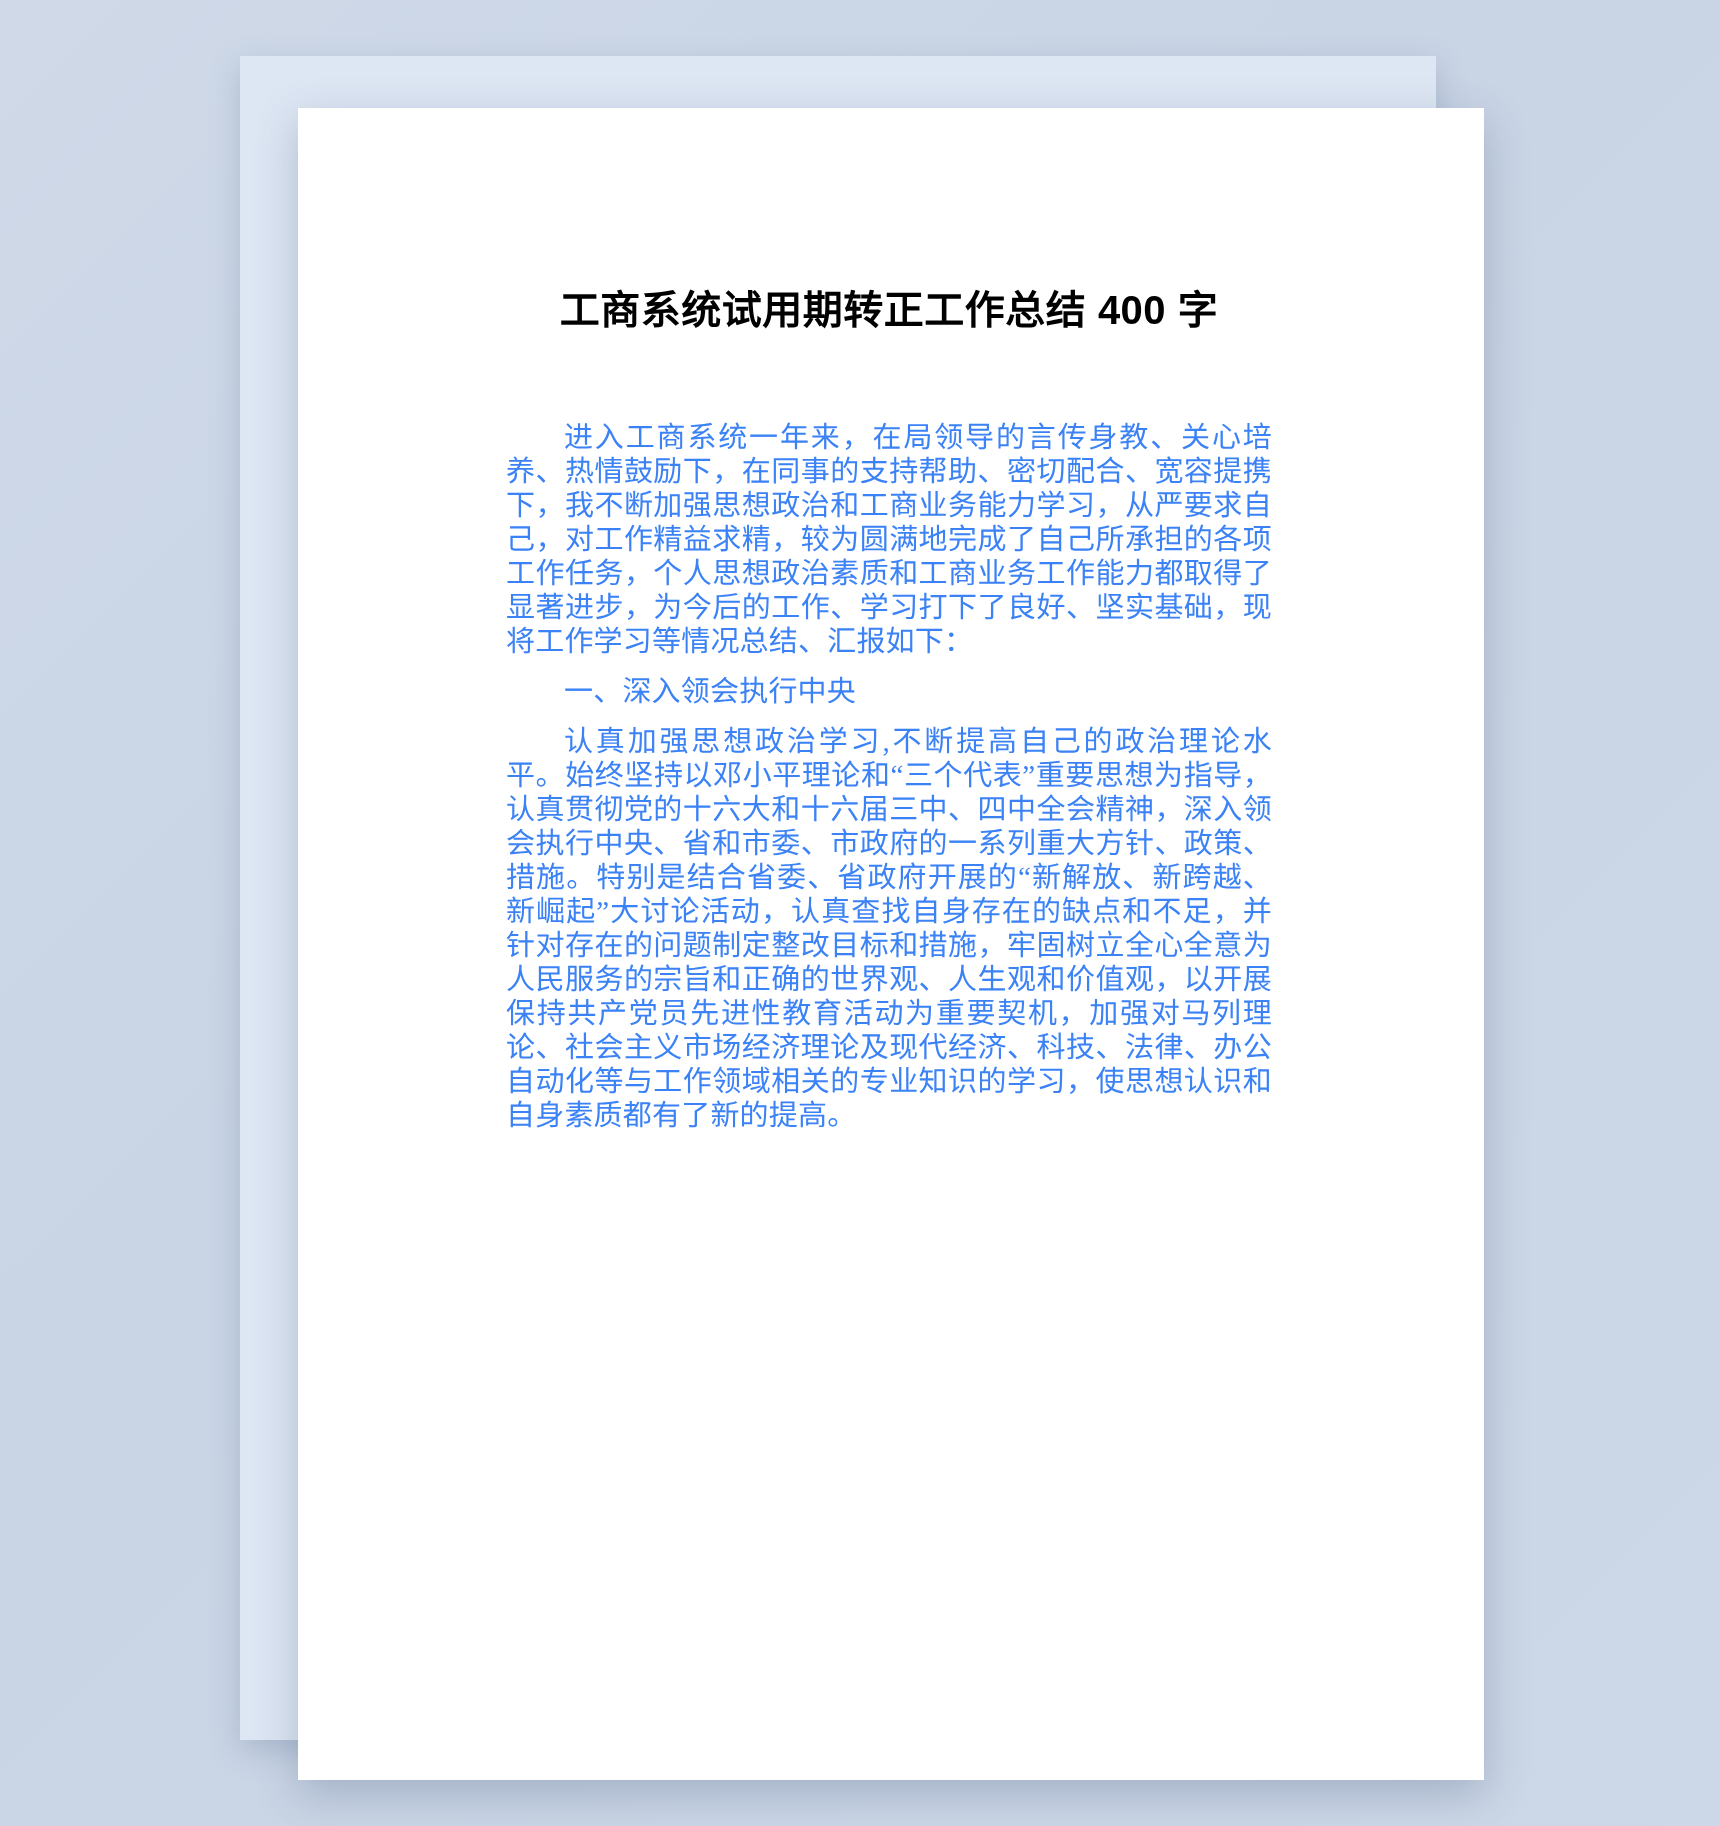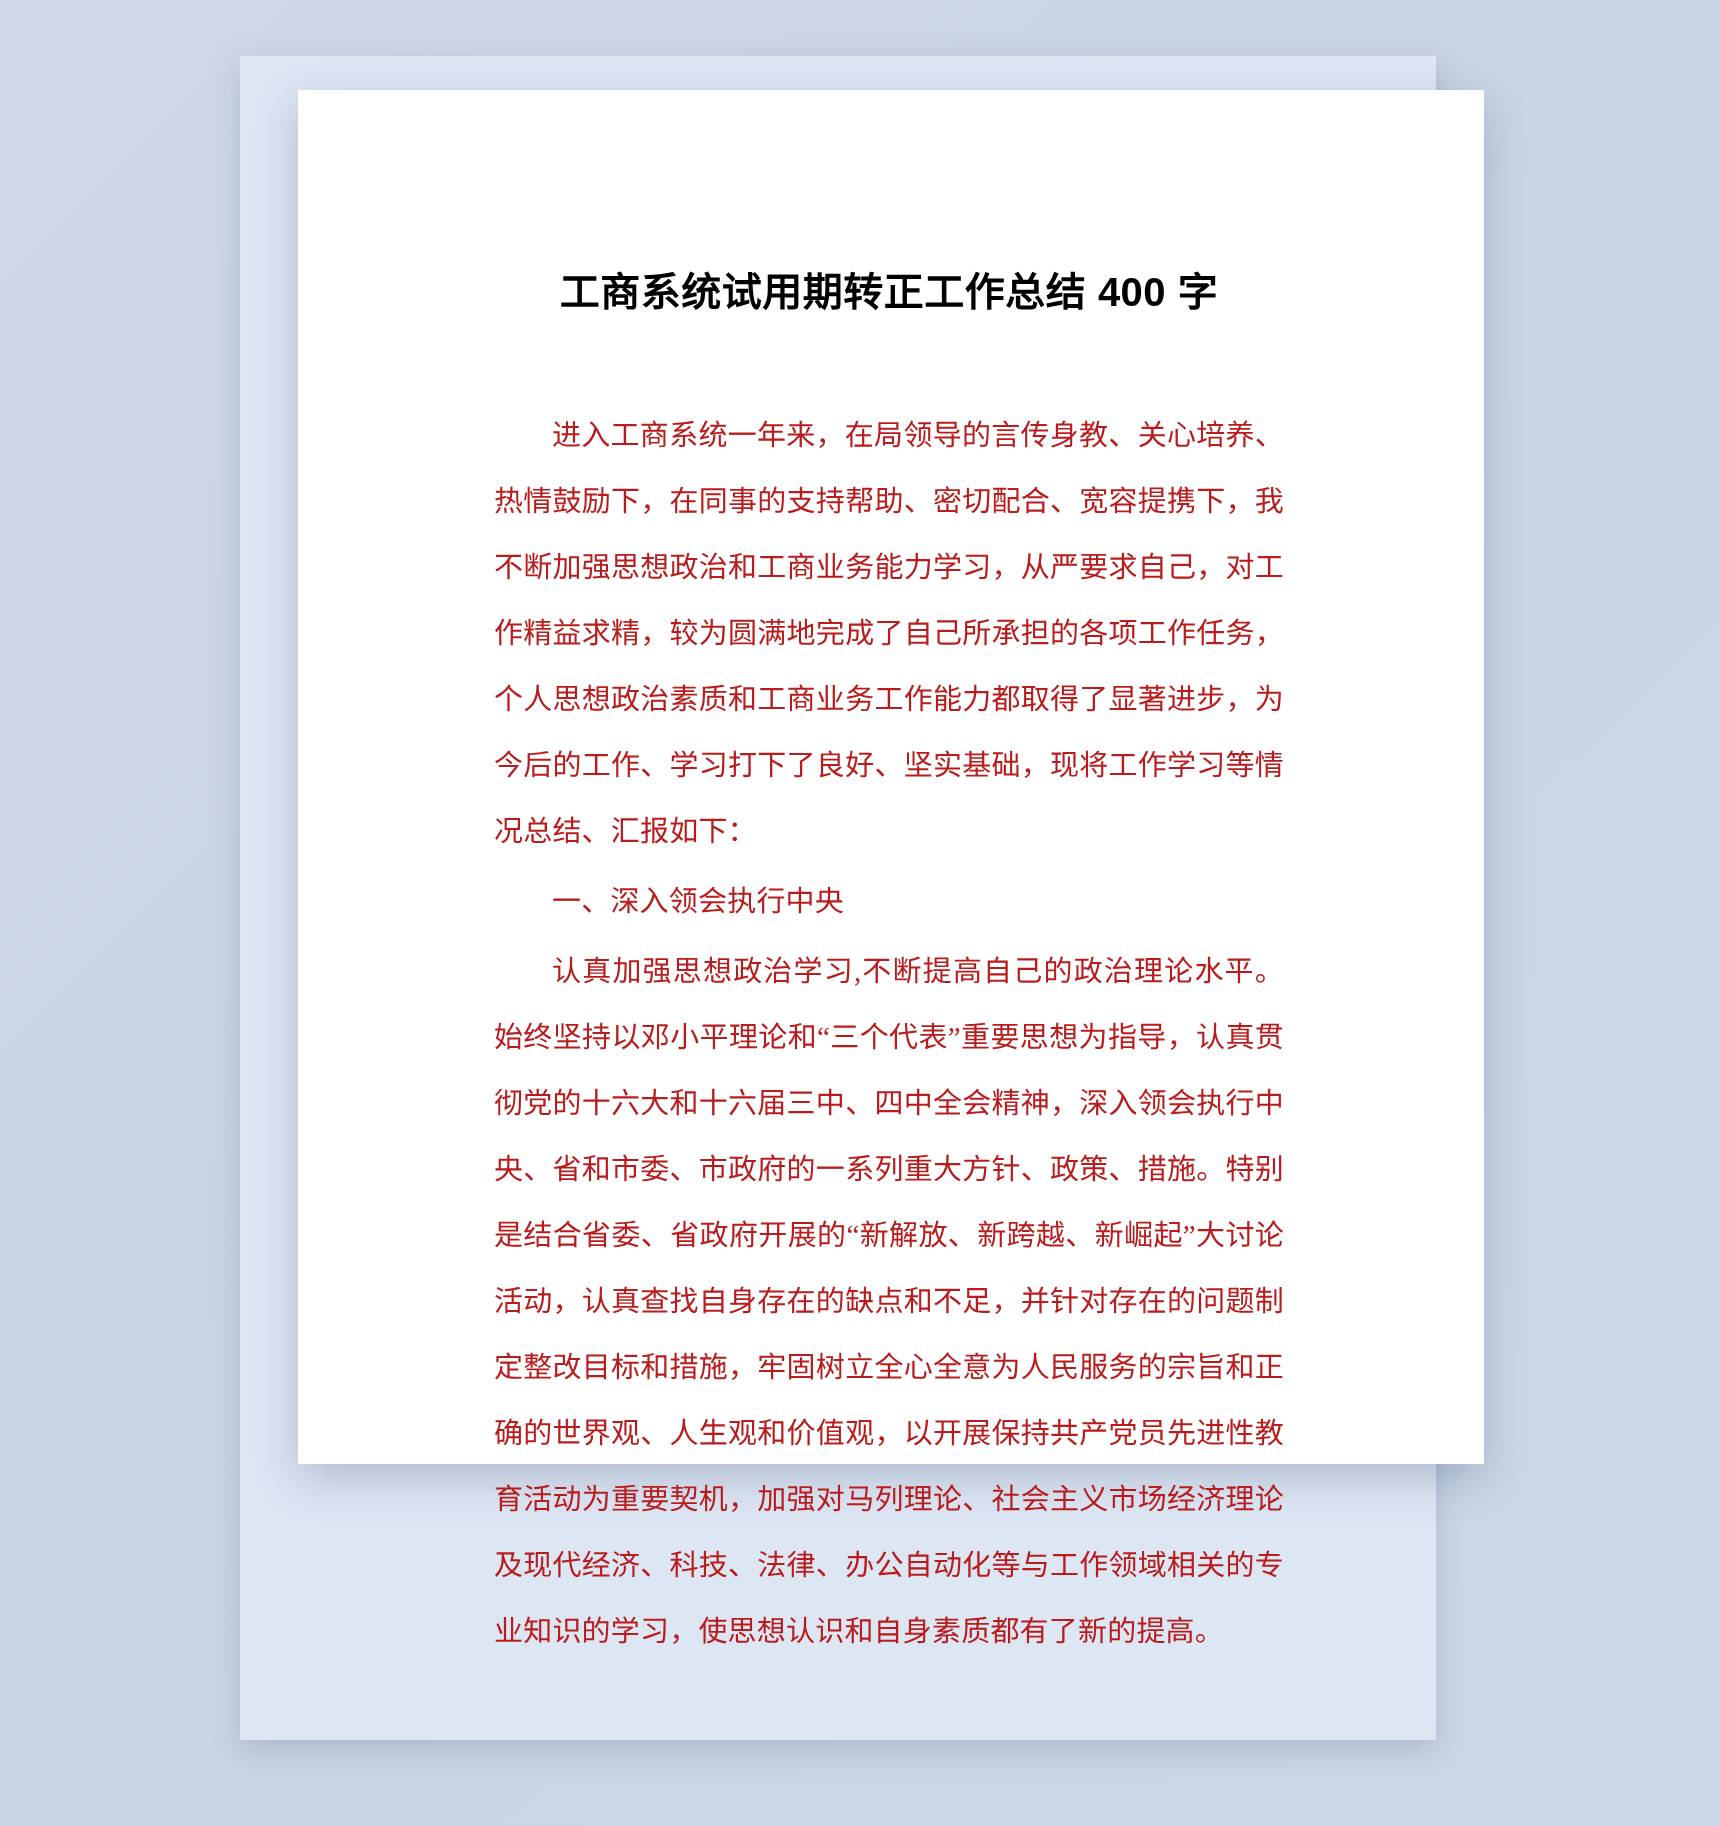--- a/index.html
+++ b/index.html
@@ -31,23 +31,23 @@
     width: 1196px;
     height: 1684px;
     background: #dde6f3;
     box-shadow: 0 10px 28px rgba(90, 110, 140, 0.28);
   }
 
   
   .page {
     position: absolute;
     left: 298px;
-    top: 90px;
+    top: 108px;
     width: 1186px;
-    height: 1374px;
+    height: 1672px;
     background: #ffffff;
     box-shadow: 0 14px 40px rgba(70, 92, 125, 0.30);
     box-sizing: border-box;
     padding: 0;
   }
 
   .doc-inner {
     position: absolute;
     left: 192px;
     top: 176px;
@@ -60,25 +60,25 @@
     font-size: 40px;
     line-height: 1.3;
     color: #000000;
     text-align: center;
     letter-spacing: 0.5px;
     margin: 0 0 84px 0;
   }
 
   .para {
     font-size: 29px;
-    line-height: 66px;
-    color: #b91c1c;
+    line-height: 34px;
+    color: #3b82f6;
     text-align: justify;
     text-justify: inter-ideograph;
-    margin: 4px;
+    margin: 16px;
     letter-spacing: 0.2px;
   }
 
   .para.indent {
     text-indent: 2em;
   }
 
   .para + .para {
     margin-top: 0;
   }

